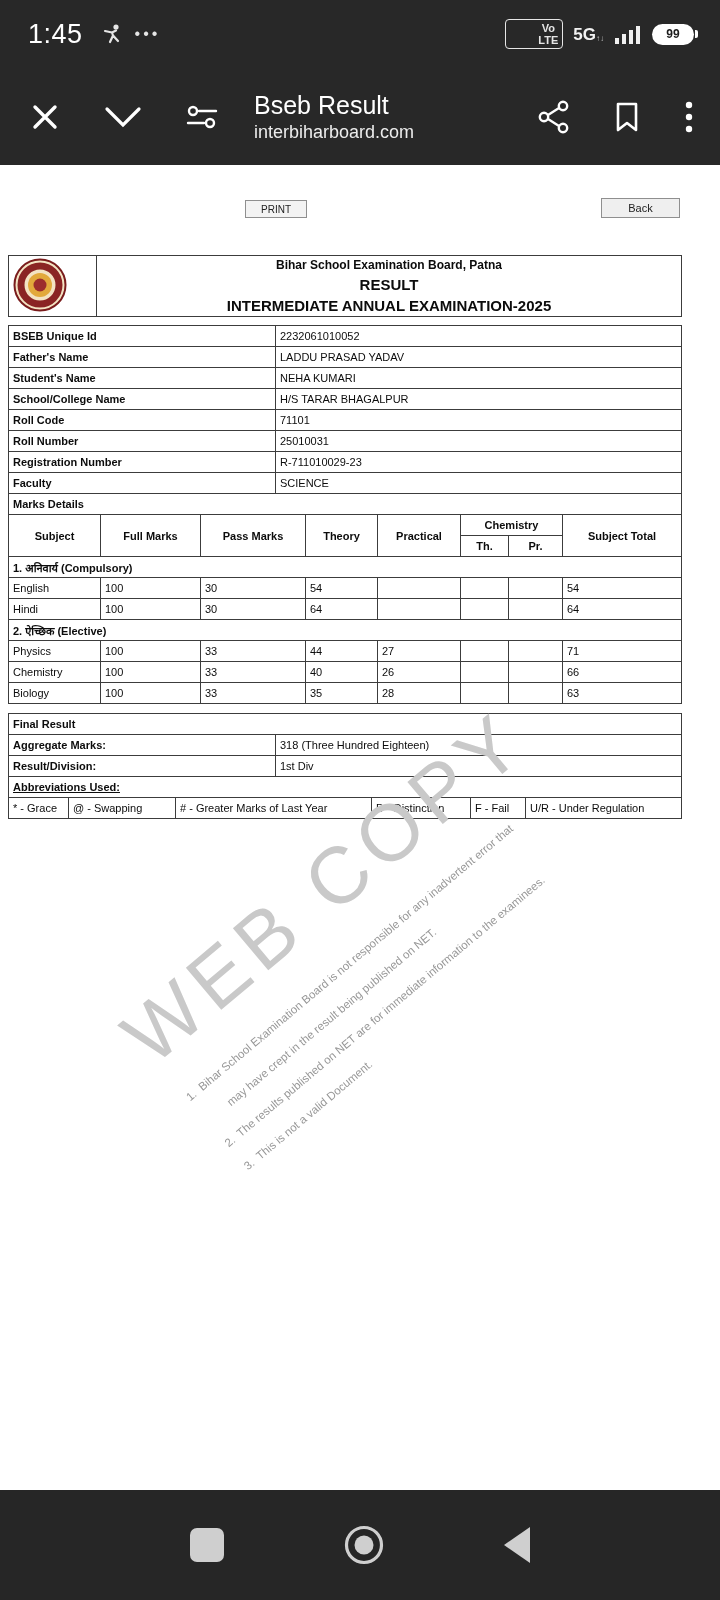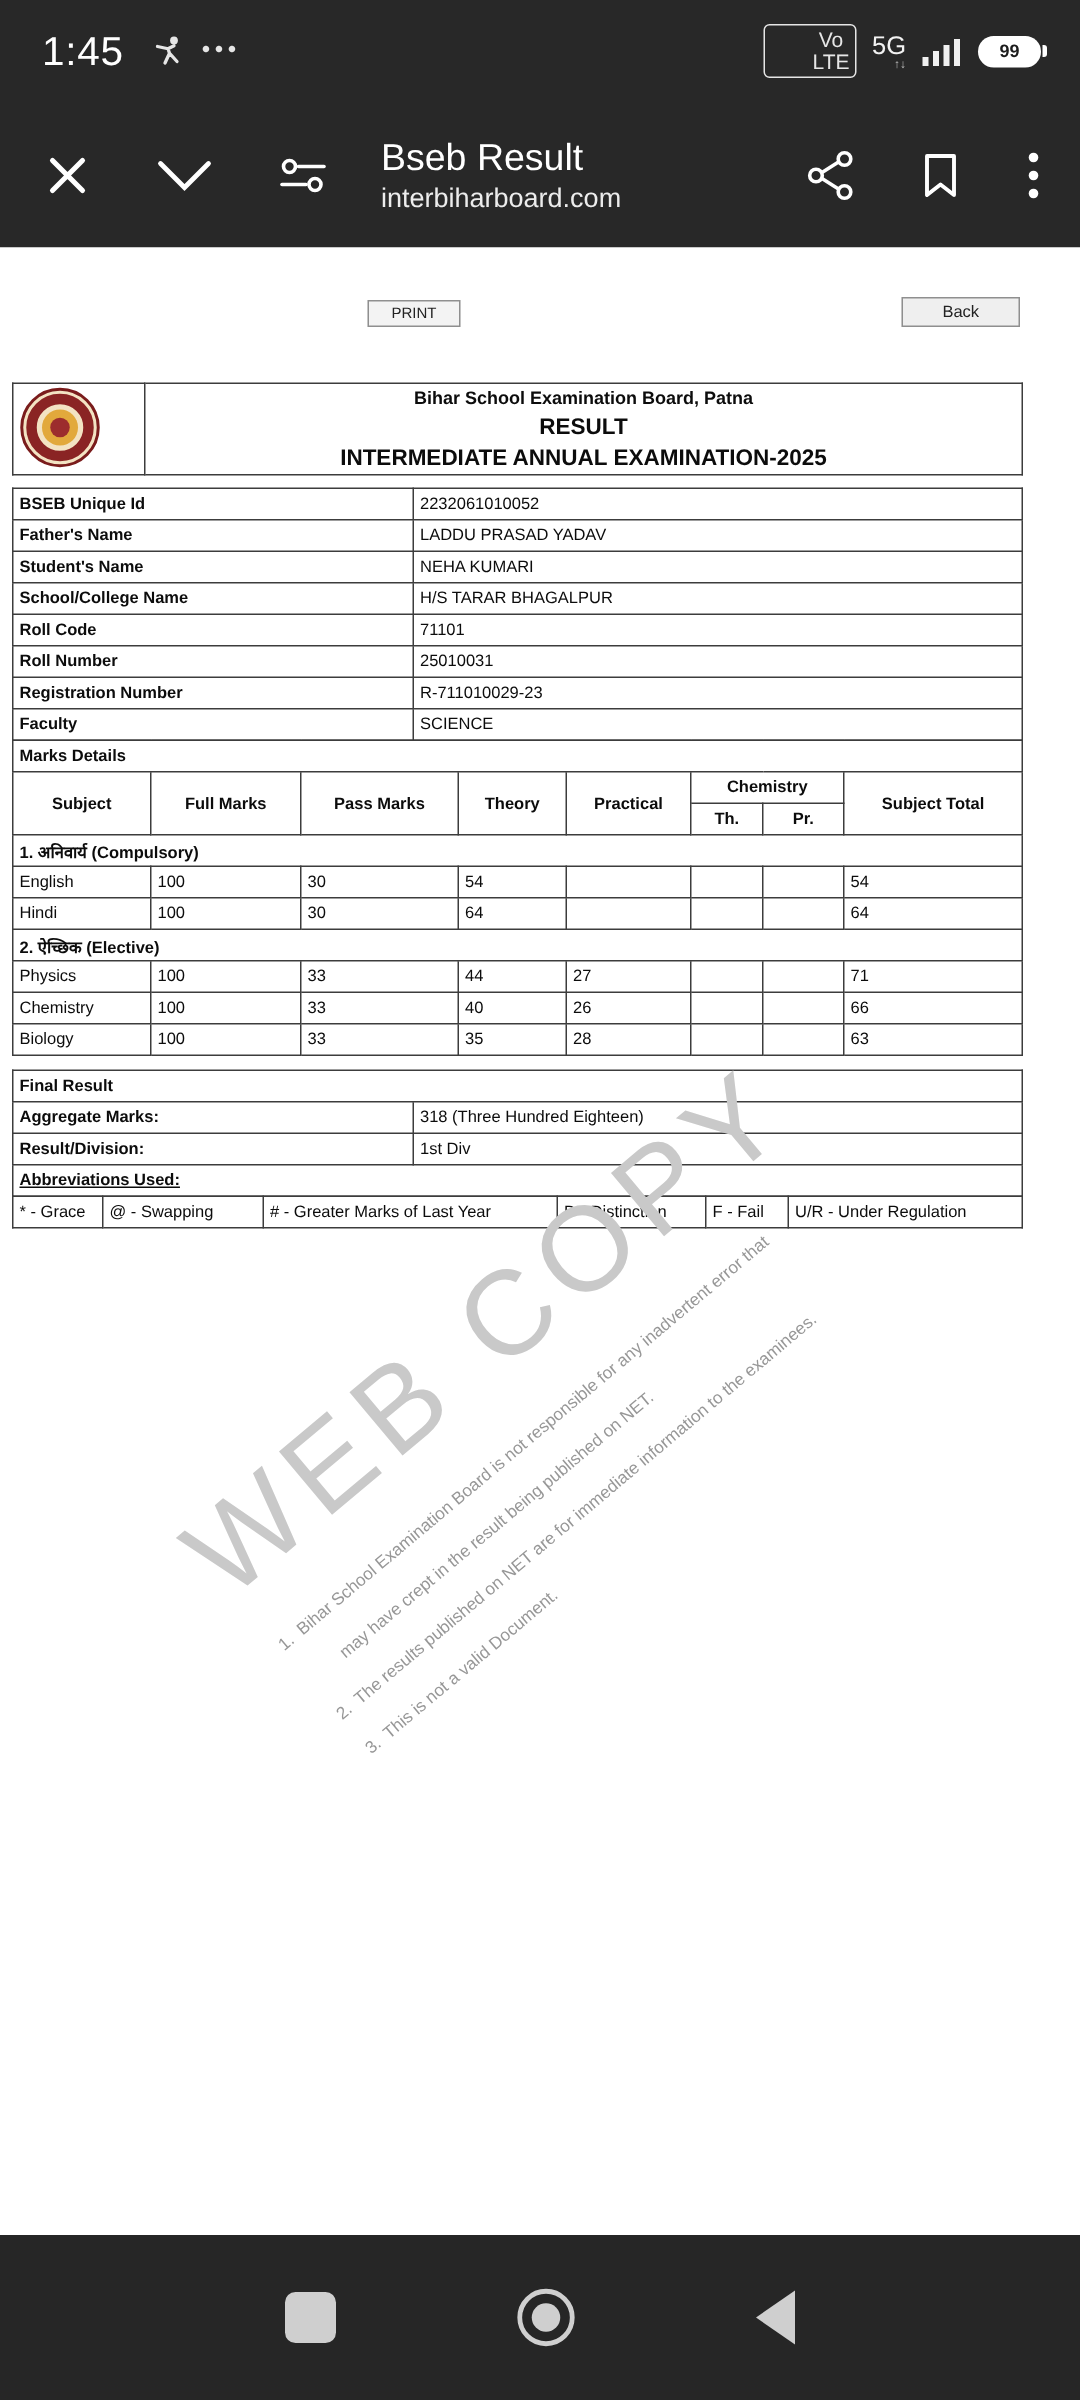--- a/index.html
+++ b/index.html
@@ -6,22 +6,22 @@
   body{width:720px;height:1600px;font-family:"Liberation Sans",sans-serif;background:#fff;}
   .screen{position:relative;width:720px;height:1600px;overflow:hidden;background:#fff;}
 
   
   .status-bar{height:68px;background:#282828;display:flex;align-items:center;padding:0 22px 0 28px;color:#fff;}
   .sb-time{font-size:27px;letter-spacing:.5px;}
   .sb-left-icons{display:flex;align-items:center;margin-left:18px;gap:10px;}
   .sb-dots{font-size:16px;letter-spacing:3px;color:#e6e6e6;}
   .sb-right{margin-left:auto;display:flex;align-items:center;gap:10px;}
   .volte{border:1.5px solid #e6e6e6;border-radius:4px;padding:2px 4px;display:flex;flex-direction:column;align-items:center;line-height:1.1;}
-  .volte span{font-size:14px;font-weight:400;color:#e6e6e6;margin-left:28px;}
-  .net-stack{display:flex;flex-direction:column;align-items:flex-end;line-height:1;}
+  .volte span{font-size:11px;font-weight:700;color:#e6e6e6;margin-left:28px;}
+  .net-stack{display:flex;flex-direction:row;align-items:flex-end;line-height:1;font-weight:bold;}
   .net-5g{font-size:17px;color:#f2f2f2;}
   .net-arrows{font-size:8px;color:#bdbdbd;}
   .battery{display:flex;align-items:center;}
   .battery-body{width:42px;height:21px;background:#fff;border-radius:11px;display:flex;align-items:center;justify-content:center;font-size:12px;font-weight:700;color:#1c1c1c;}
   .battery-cap{width:3px;height:8px;background:#fff;border-radius:0 2px 2px 0;margin-left:1px;}
 
   
   .browser-header{height:97px;background:#282828;display:flex;align-items:center;padding:0 26px 0 30px;}
   .icon-btn{background:none;border:none;padding:0;display:flex;align-items:center;justify-content:center;cursor:pointer;}
   .m-l-lg{margin-left:44px;}

